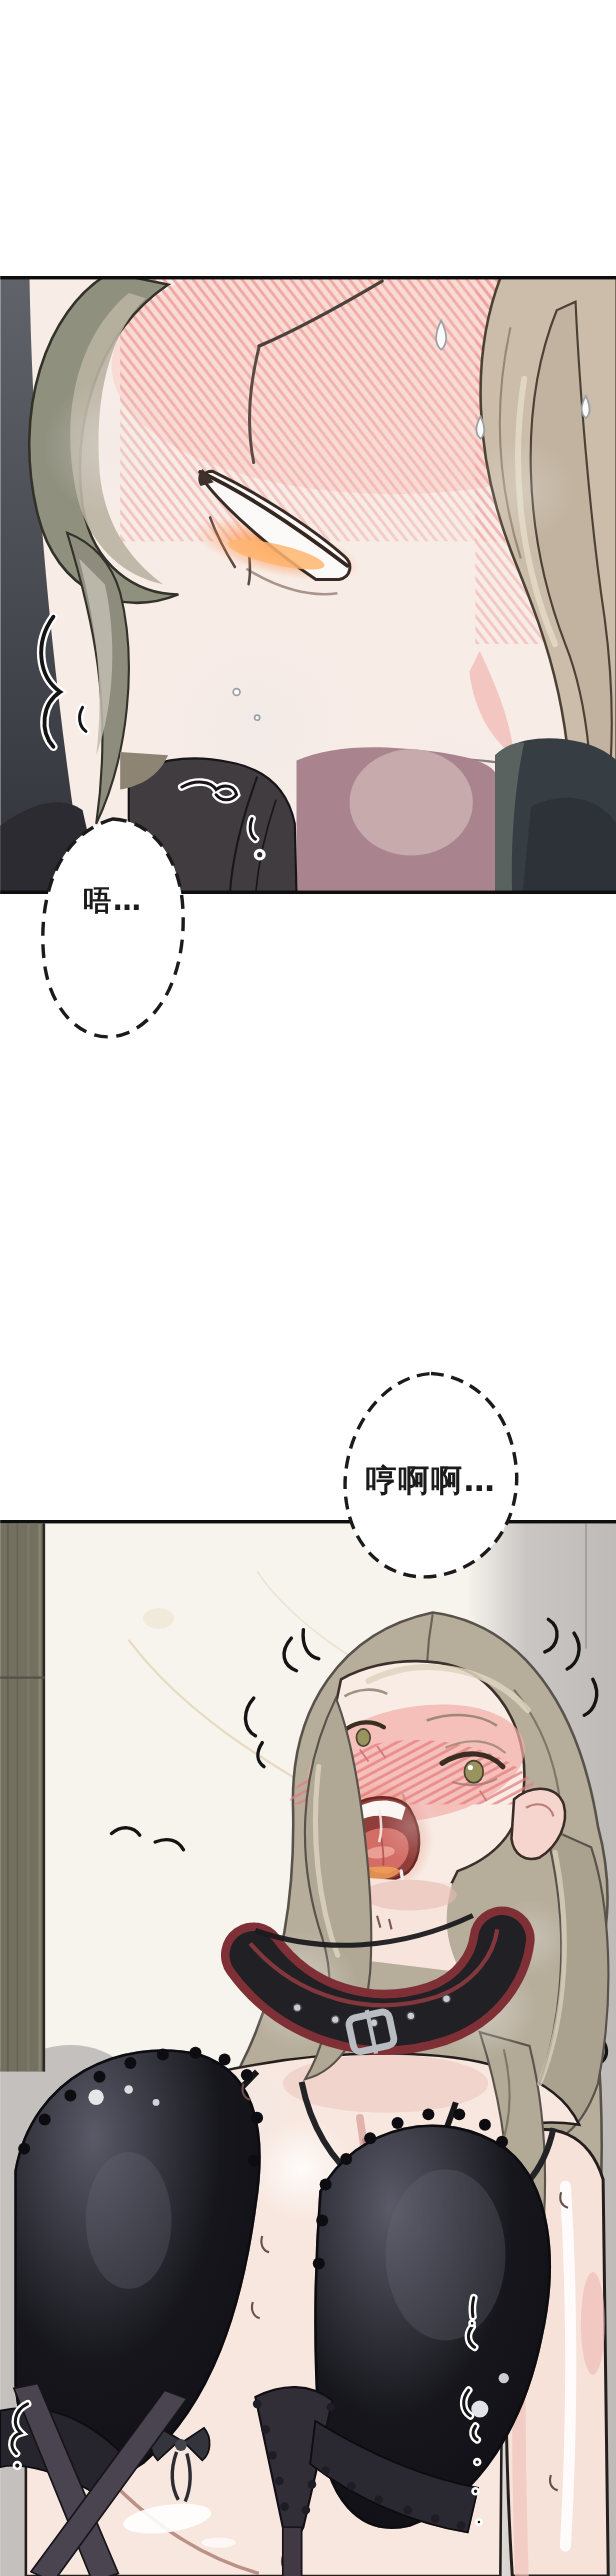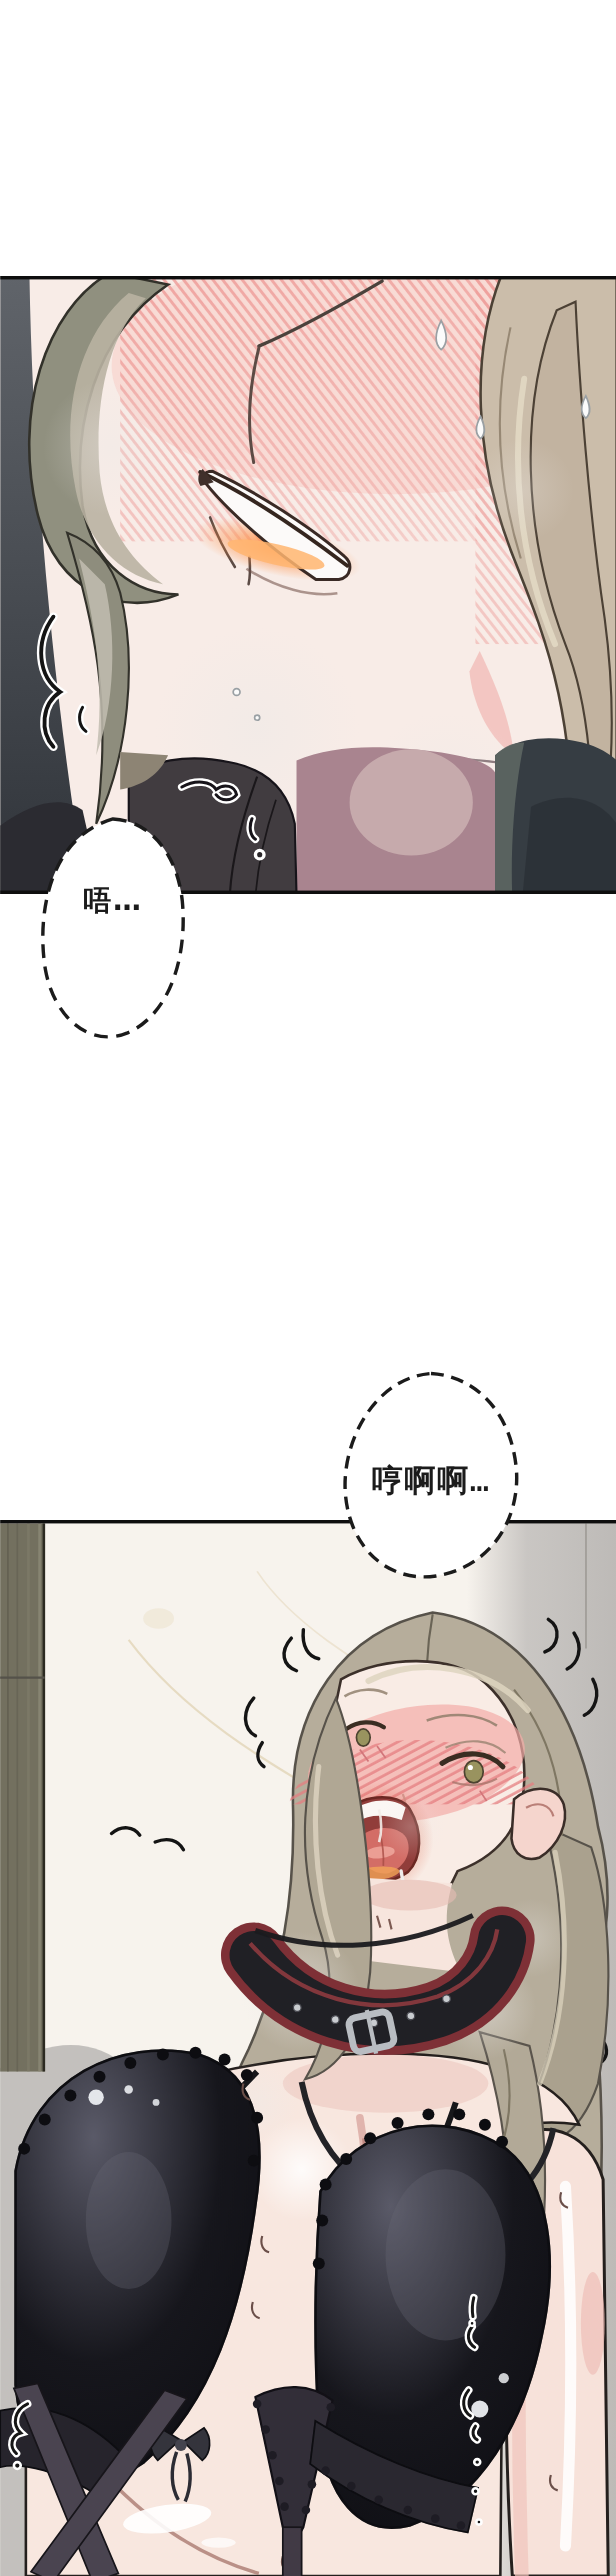--- a/index.html
+++ b/index.html
@@ -15,21 +15,21 @@
   .bubble{position:absolute;z-index:5;}
   .bubble svg{position:absolute;left:0;top:0;}
   .bubble .txt{
     position:absolute;left:0;width:100%;
     text-align:center;
     font-weight:700;color:#1b1b1b;
     letter-spacing:1.7px;white-space:nowrap;
   }
   #bubble-1{left:30px;top:812px;width:166px;height:233px;}
   #bubble-1 .txt{top:70px;font-size:28px;}
-  #bubble-2{left:337px;top:1369px;width:188px;height:214px;font-family:Liberation Mono, monospace;}
+  #bubble-2{left:337px;top:1369px;width:188px;height:214px;}
   #bubble-2 .txt{top:91px;font-size:31px;}
 </style>
 </head>
 <body>
 
 <div class="page">
 
   <div class="panel" id="panel-1" style="top:276px;height:618px">
   <svg width="617" height="618" viewBox="0 0 720 722">
     <defs>

